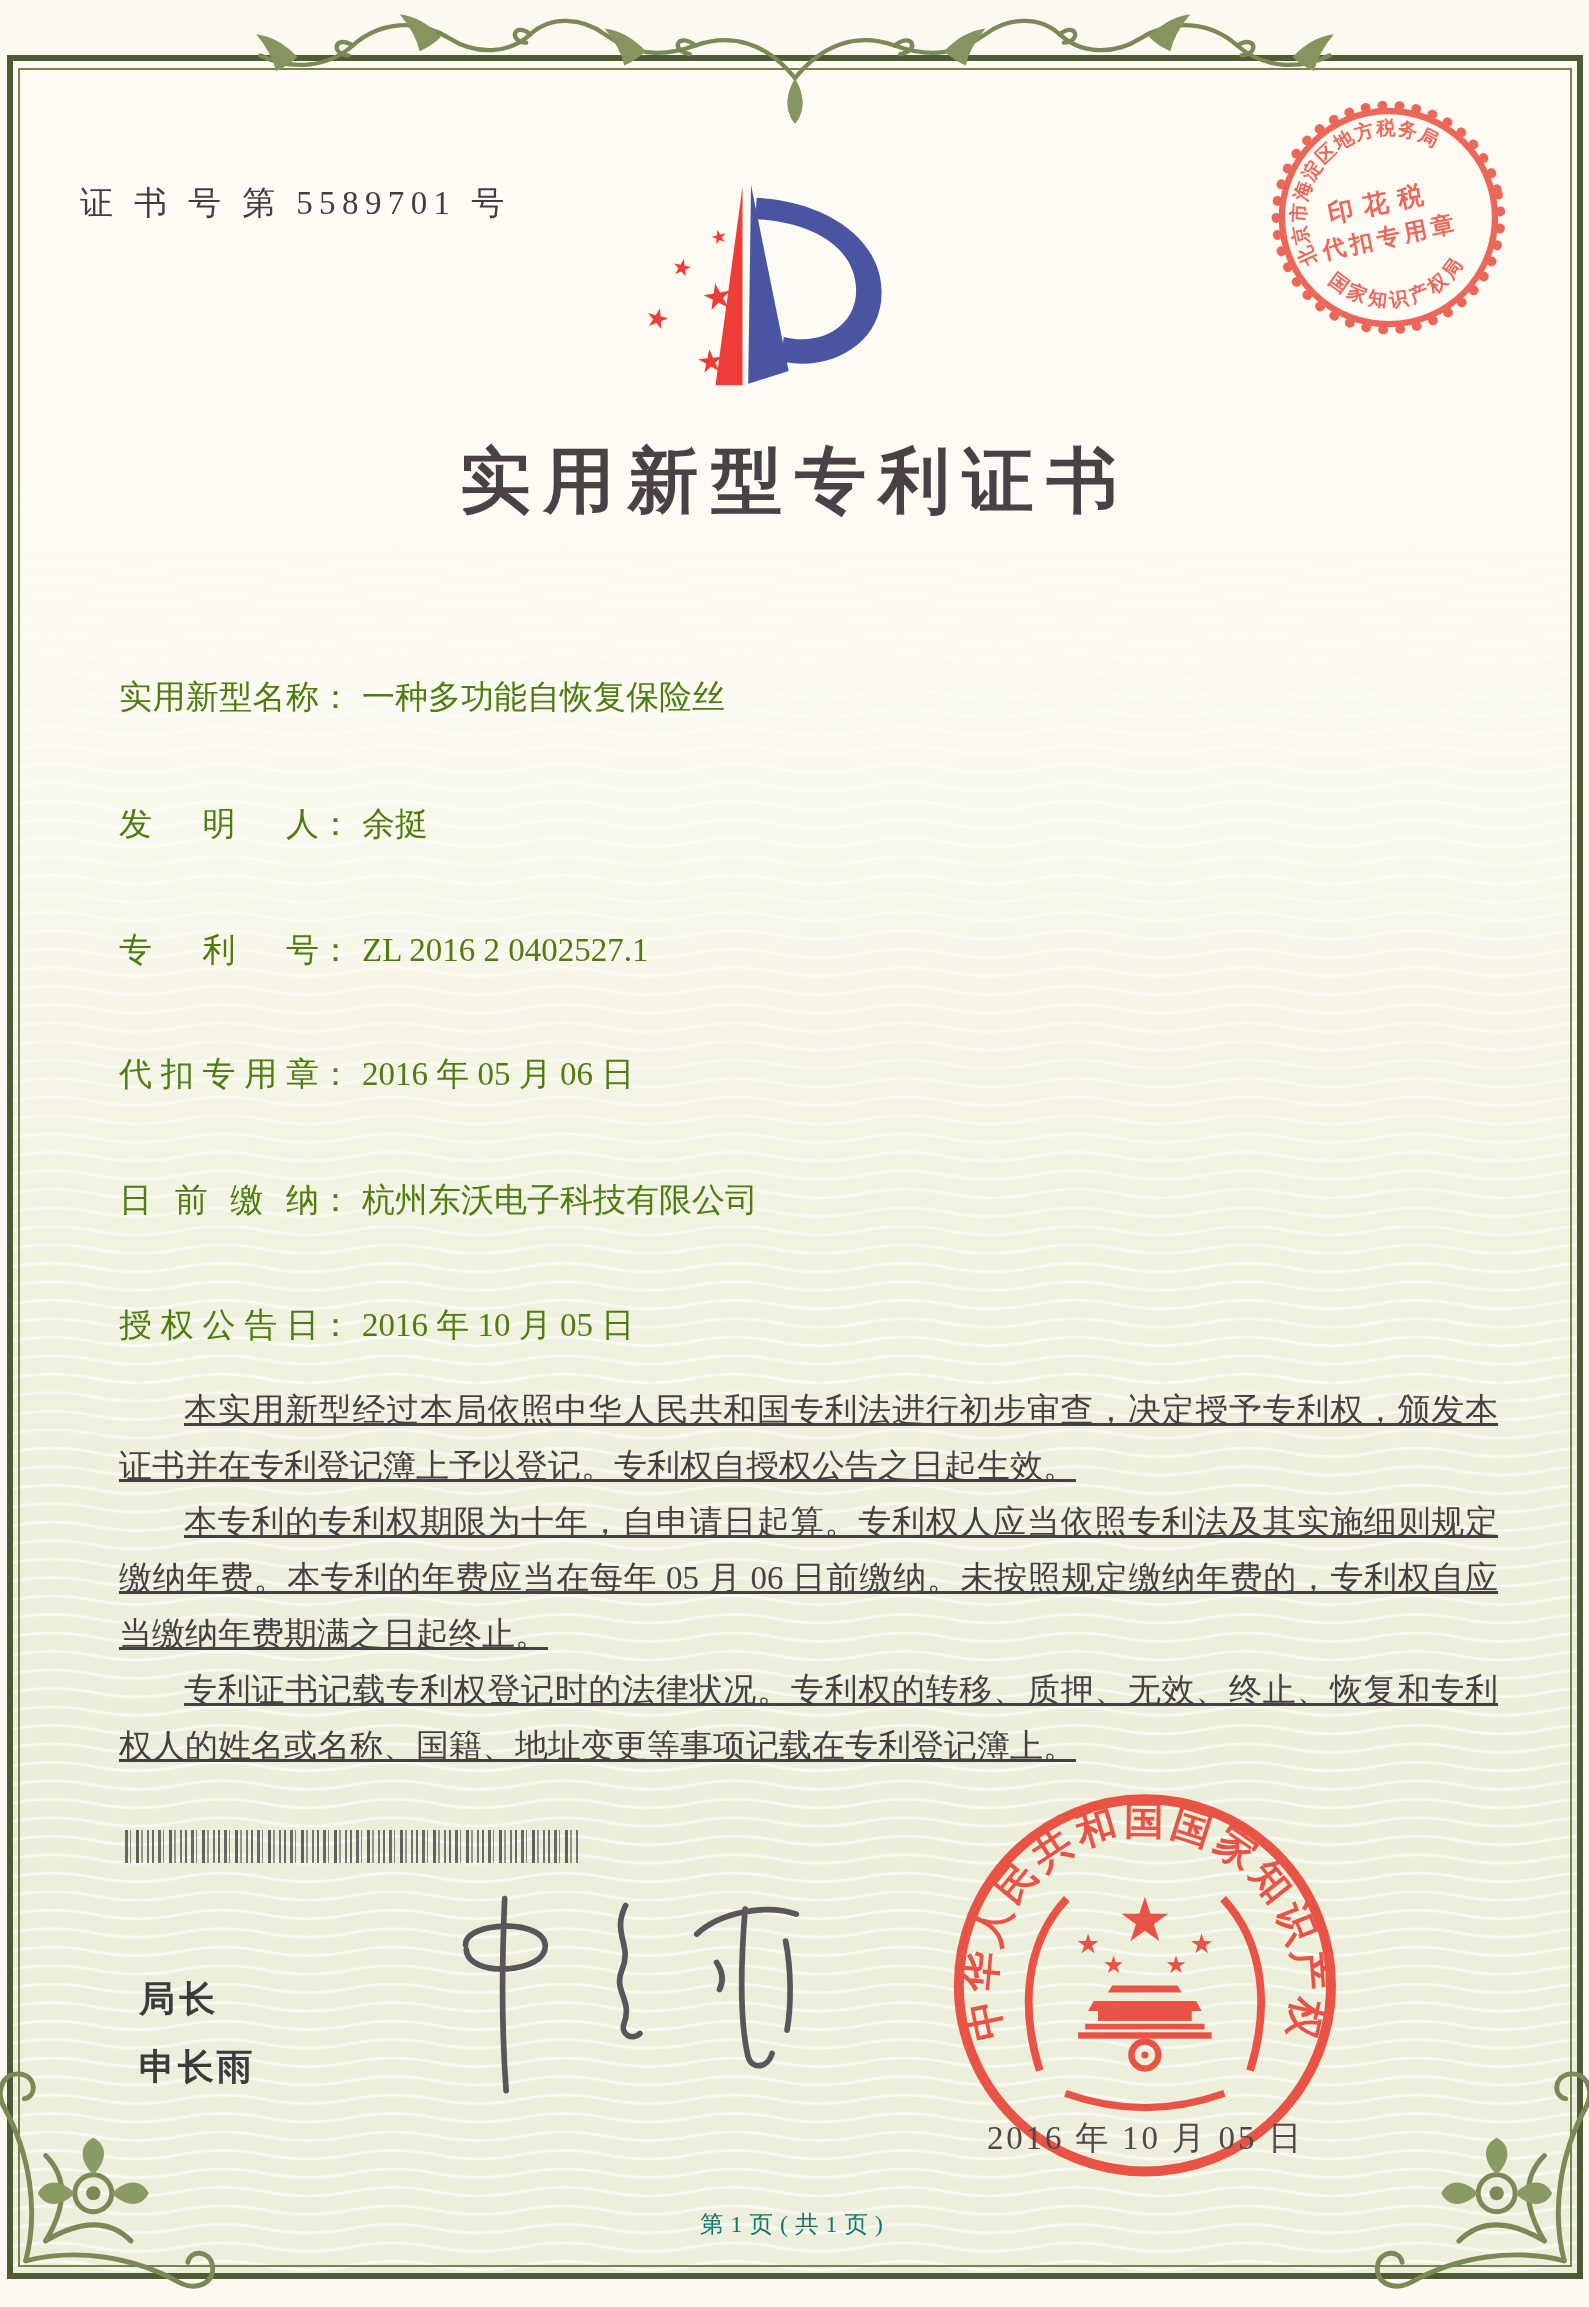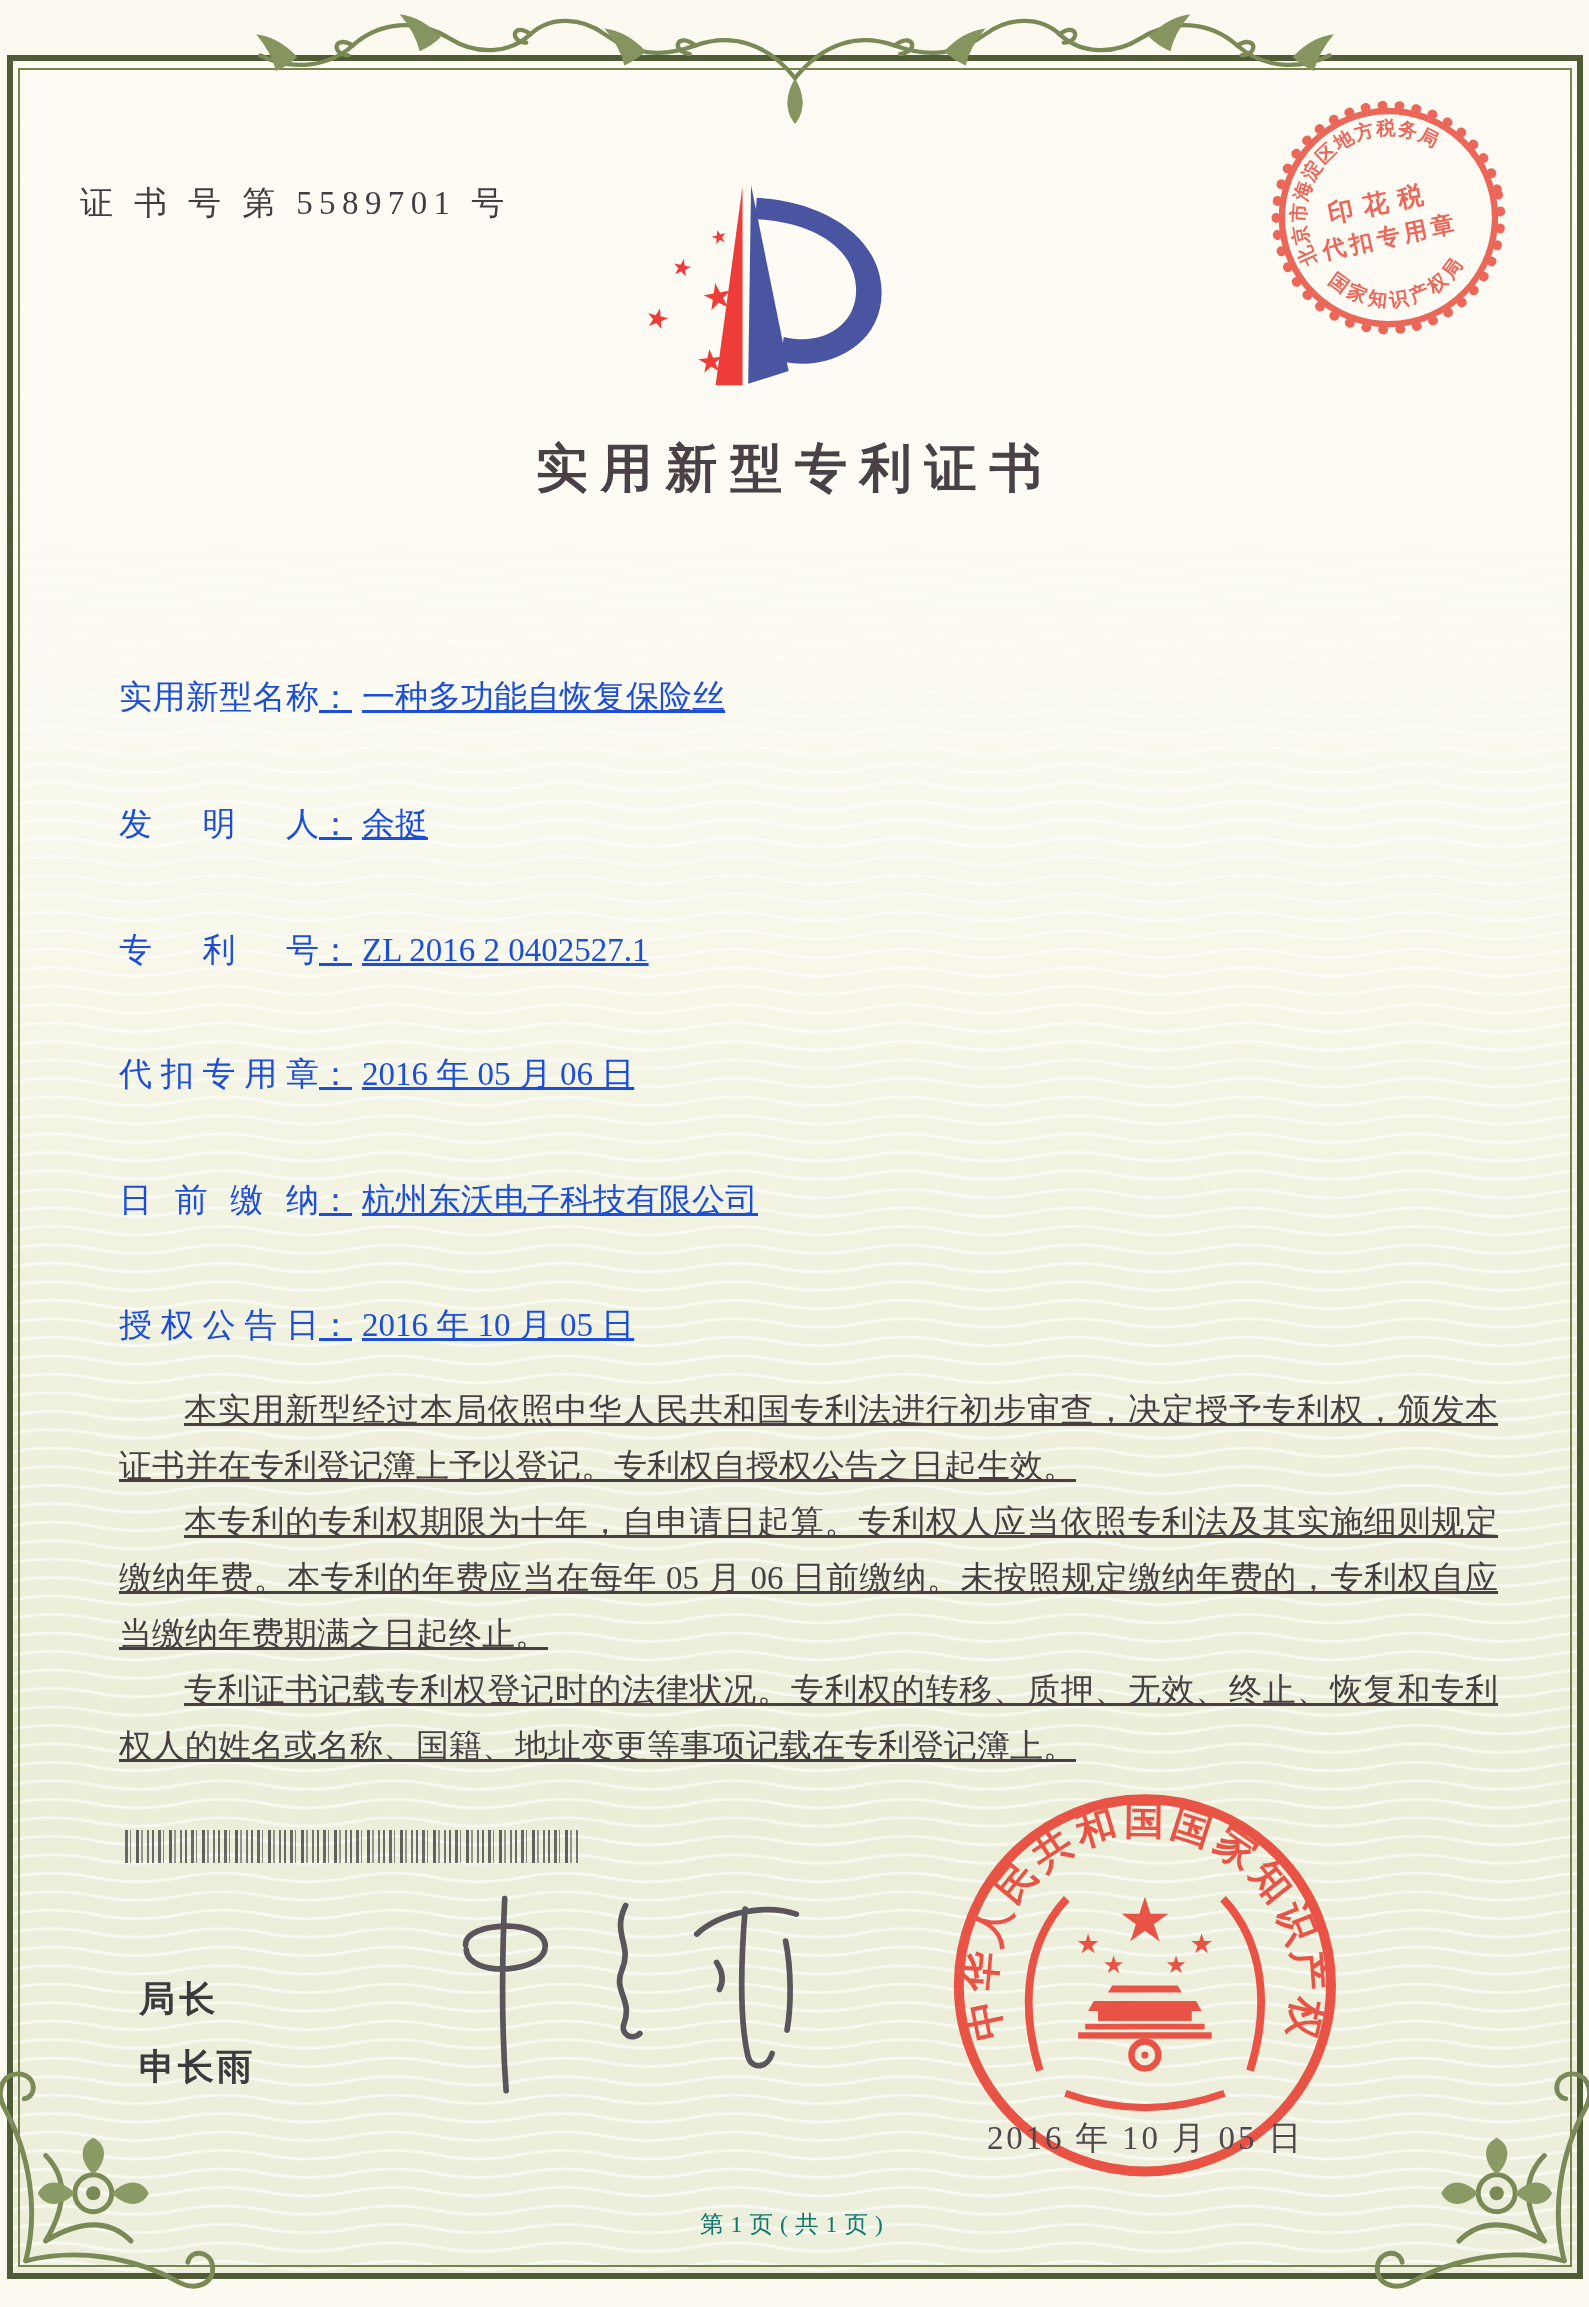--- a/index.html
+++ b/index.html
@@ -10,23 +10,23 @@
         background:linear-gradient(180deg,#fdfbf4 0%,#f9f8ec 28%,#f1f2e0 52%,#ebeed9 75%,#edefdc 100%);}
   .wave-svg{position:absolute;left:8.5px;top:57px;z-index:1;opacity:.65;}
   .wave-fade{position:absolute;left:8.5px;top:57px;right:8.5px;bottom:30px;z-index:2;
         background:linear-gradient(180deg,#fdfbf4 0%,rgba(253,251,244,.9) 16%,rgba(253,251,244,.35) 36%,rgba(253,251,244,0) 55%);}
   
   .frame-outer{position:absolute;left:7.1px;top:55px;right:7.1px;bottom:28.4px;border:6.4px solid #4f5b34;z-index:3;}
   .frame-inner{position:absolute;left:18px;top:68px;right:18px;bottom:40px;border:2.1px solid #76844d;z-index:3;}
   .orn-svg{position:absolute;left:0;top:0;z-index:4;}
   
   .cert-no{position:absolute;left:80px;top:181px;font-size:33px;letter-spacing:6.4px;color:#433c40;z-index:5;}
-  .title{position:absolute;left:0;right:0;top:434px;text-align:center;font-size:52px;font-weight:600;
+  .title{position:absolute;left:0;right:0;top:434px;text-align:center;font-size:71px;font-weight:600;
          letter-spacing:12.8px;color:#4a4146;z-index:5;}
-  .frow{position:absolute;left:119px;font-size:33px;color:#1d4ed8;white-space:nowrap;z-index:5;text-decoration:underline;}
+  .frow{position:absolute;left:119px;font-size:33px;color:#4d7c0f;white-space:nowrap;z-index:5;}
   .frow .lab{display:inline-block;width:200px;text-align:justify;text-align-last:justify;}
   .frow .val{margin-left:10px;}
   .paras{position:absolute;left:119px;top:1382px;width:1379px;font-size:33px;line-height:56px;
          color:#464043;text-align:justify;z-index:5;}
   .paras p{margin:0;text-indent:65px;text-decoration:underline;}
   .barcode{position:absolute;left:125px;top:1830px;width:455px;height:33px;z-index:5;opacity:.8;
     background:
      repeating-linear-gradient(90deg,
        #474747 0 2.8px, rgba(0,0,0,0) 2.8px 5px,
        #6b6b6b 5px 6.4px, rgba(0,0,0,0) 6.4px 10.7px,

